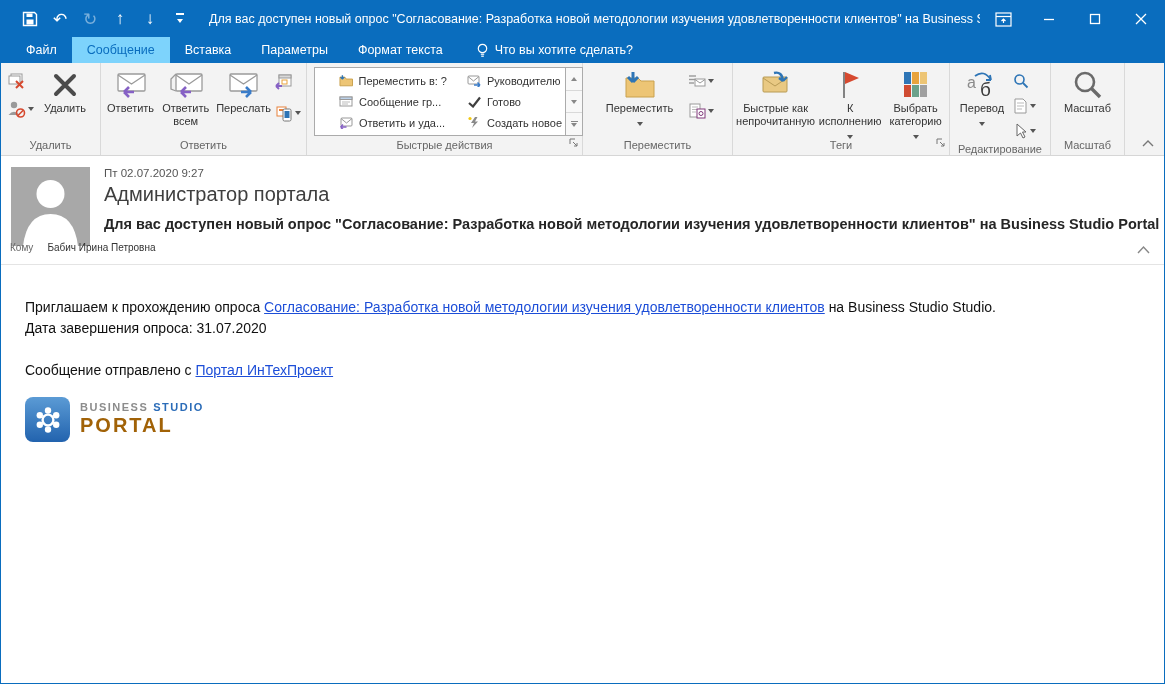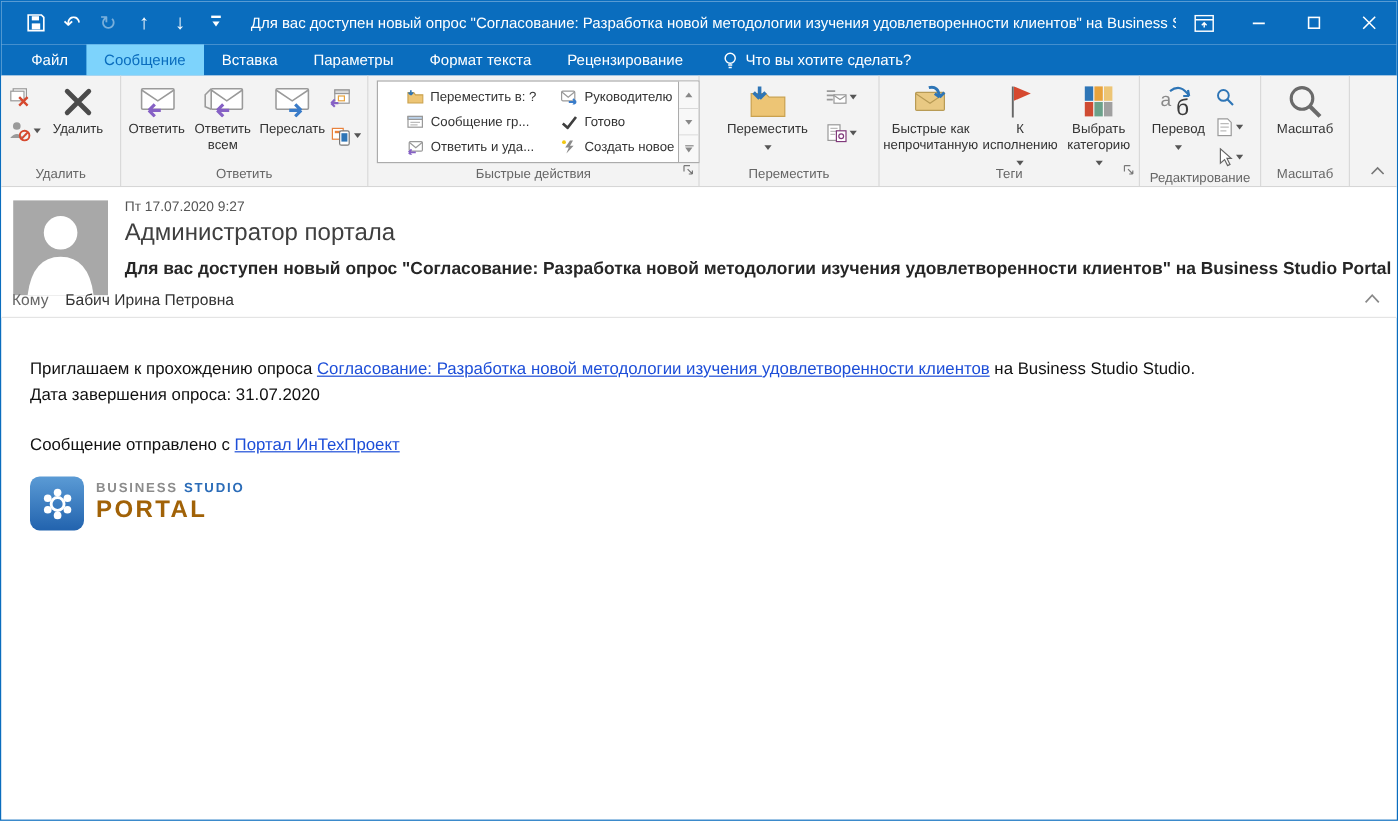--- a/index.html
+++ b/index.html
@@ -49,21 +49,21 @@
   .tri-more .bar { width:7px; height:1.5px; background:#888; }
 
   .ribbon-collapse { position:absolute; right:10px; bottom:4px; }
 
   
   .msgheader { position:relative; height:109px; background:#fff; }
   .avatar { position:absolute; left:10px; top:11px; width:79px; height:79px; background:#a8a8a8; overflow:hidden; }
   .mh-date { position:absolute; left:103px; top:11px; font-size:11.5px; color:#555; }
   .mh-sender { position:absolute; left:103px; top:27px; font-size:20px; color:#3f3f3f; font-weight:400; }
   .mh-subject { position:absolute; left:103px; top:60px; font-size:14.5px; color:#262626; font-weight:700; white-space:nowrap; }
-  .mh-to { position:absolute; left:9px; top:86px; font-size:13px; color:#333; }
+  .mh-to { position:absolute; left:9px; top:86px; font-size:10px; color:#333; }
   .mh-to .to-label { color:#666; margin-right:14px; }
   .mh-collapse { position:absolute; right:14px; top:84px; }
   .mh-divider { position:absolute; left:0; right:0; bottom:0; height:1px; background:#e4e4e4; }
 
   
   .mailbody { padding:32px 24px 0 24px; font-size:14px; color:#111; line-height:21px; }
   .maillink { color:#1d4ed8; text-decoration:underline; }
   .body-spacer { height:21px; }
   .logo { display:flex; align-items:center; margin-top:16px; }
   .logo-badge { width:45px; height:45px; border-radius:8px; background:linear-gradient(180deg,#5b9bd5,#2263ae); display:flex; align-items:center; justify-content:center; }
@@ -129,21 +129,20 @@
       </div>
     </div>
   </div>
 
   <div class="tabrow">
     <div class="tab">Файл</div>
     <div class="tab active">Сообщение</div>
     <div class="tab">Вставка</div>
     <div class="tab">Параметры</div>
     <div class="tab">Формат текста</div>
-    <div class="tab">Рецензирование</div>
     <div class="tellme">
       <svg width="13" height="15" viewBox="0 0 13 15">
           <circle cx="6.5" cy="5.5" r="4.2" fill="none" stroke="#fff" stroke-width="1.2"></circle>
           <line x1="4.8" y1="11.2" x2="8.2" y2="11.2" stroke="#fff" stroke-width="1.2"></line>
           <line x1="5.2" y1="13.2" x2="7.8" y2="13.2" stroke="#fff" stroke-width="1.2"></line>
         </svg>
       <span>Что вы хотите сделать?</span>
     </div>
   </div>
 
@@ -459,21 +458,21 @@
     </div>
   </div>
 
   <div class="msgheader">
     <div class="avatar">
       <svg width="79" height="79" viewBox="0 0 79 79">
           <circle cx="39.5" cy="27" r="14" fill="#fff"></circle>
           <path d="M12 79 q4 -32 27.5 -32 q23.5 0 27.5 32 z" fill="#fff"></path>
         </svg>
     </div>
-    <div class="mh-date">Пт 17.07.2020 9:27</div>
+    <div class="mh-date">Пт 02.07.2020 9:27</div>
     <div class="mh-sender">Администратор портала</div>
     <div class="mh-subject">Для вас доступен новый опрос "Согласование: Разработка новой методологии изучения удовлетворенности клиентов" на Business Studio Portal</div>
     <div class="mh-to">
       <span class="to-label">Кому</span><span>Бабич Ирина Петровна</span>
     </div>
     <div class="mh-collapse">
       <svg width="13" height="9" viewBox="0 0 13 9">
           <path d="M1 8 L6.5 2 L12 8" fill="none" stroke="#888" stroke-width="1.4"></path>
         </svg>
     </div>

